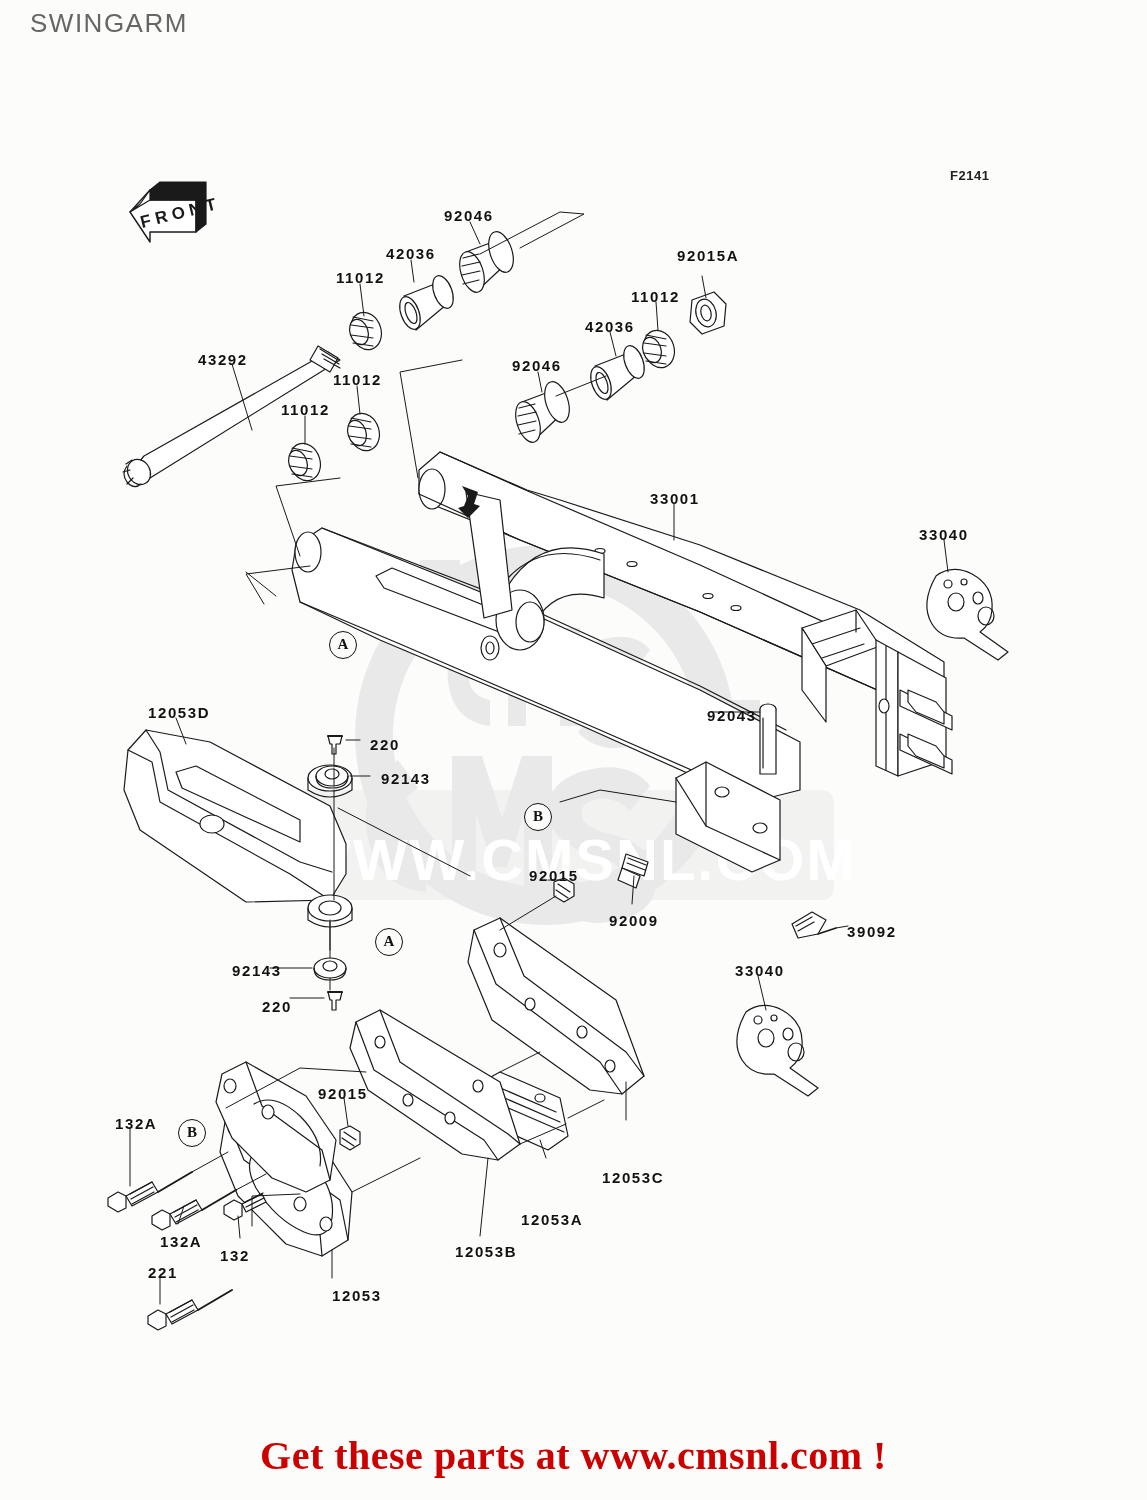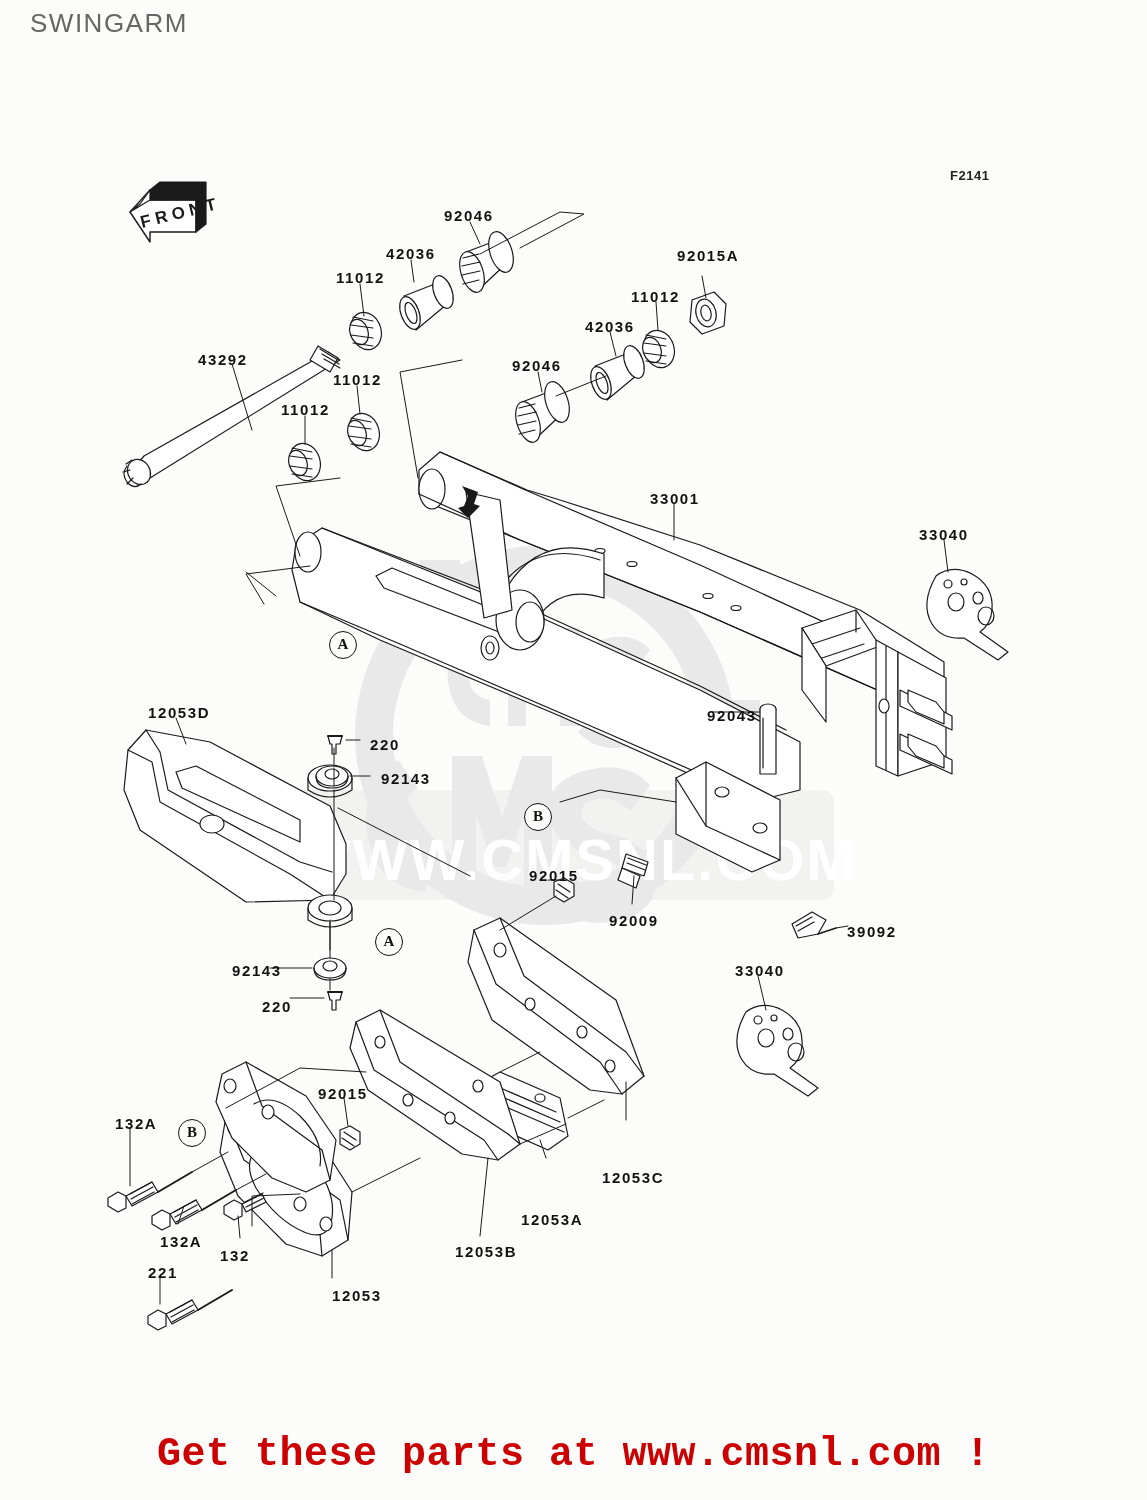--- a/index.html
+++ b/index.html
@@ -43,21 +43,21 @@
   }
 
   
   #footer-cta {
     position: absolute;
     left: 0;
     top: 1432px;
     width: 1147px;
     text-align: center;
     color: #cc0000;
-    font-family: Liberation Mono, monospace;
+    font-family: Liberation Serif, serif;
     font-size: 40px;
     font-weight: bold;
     letter-spacing: 0.5px;
   }
 
   
   #diagram {
     position: absolute;
     left: 0;
     top: 0;

